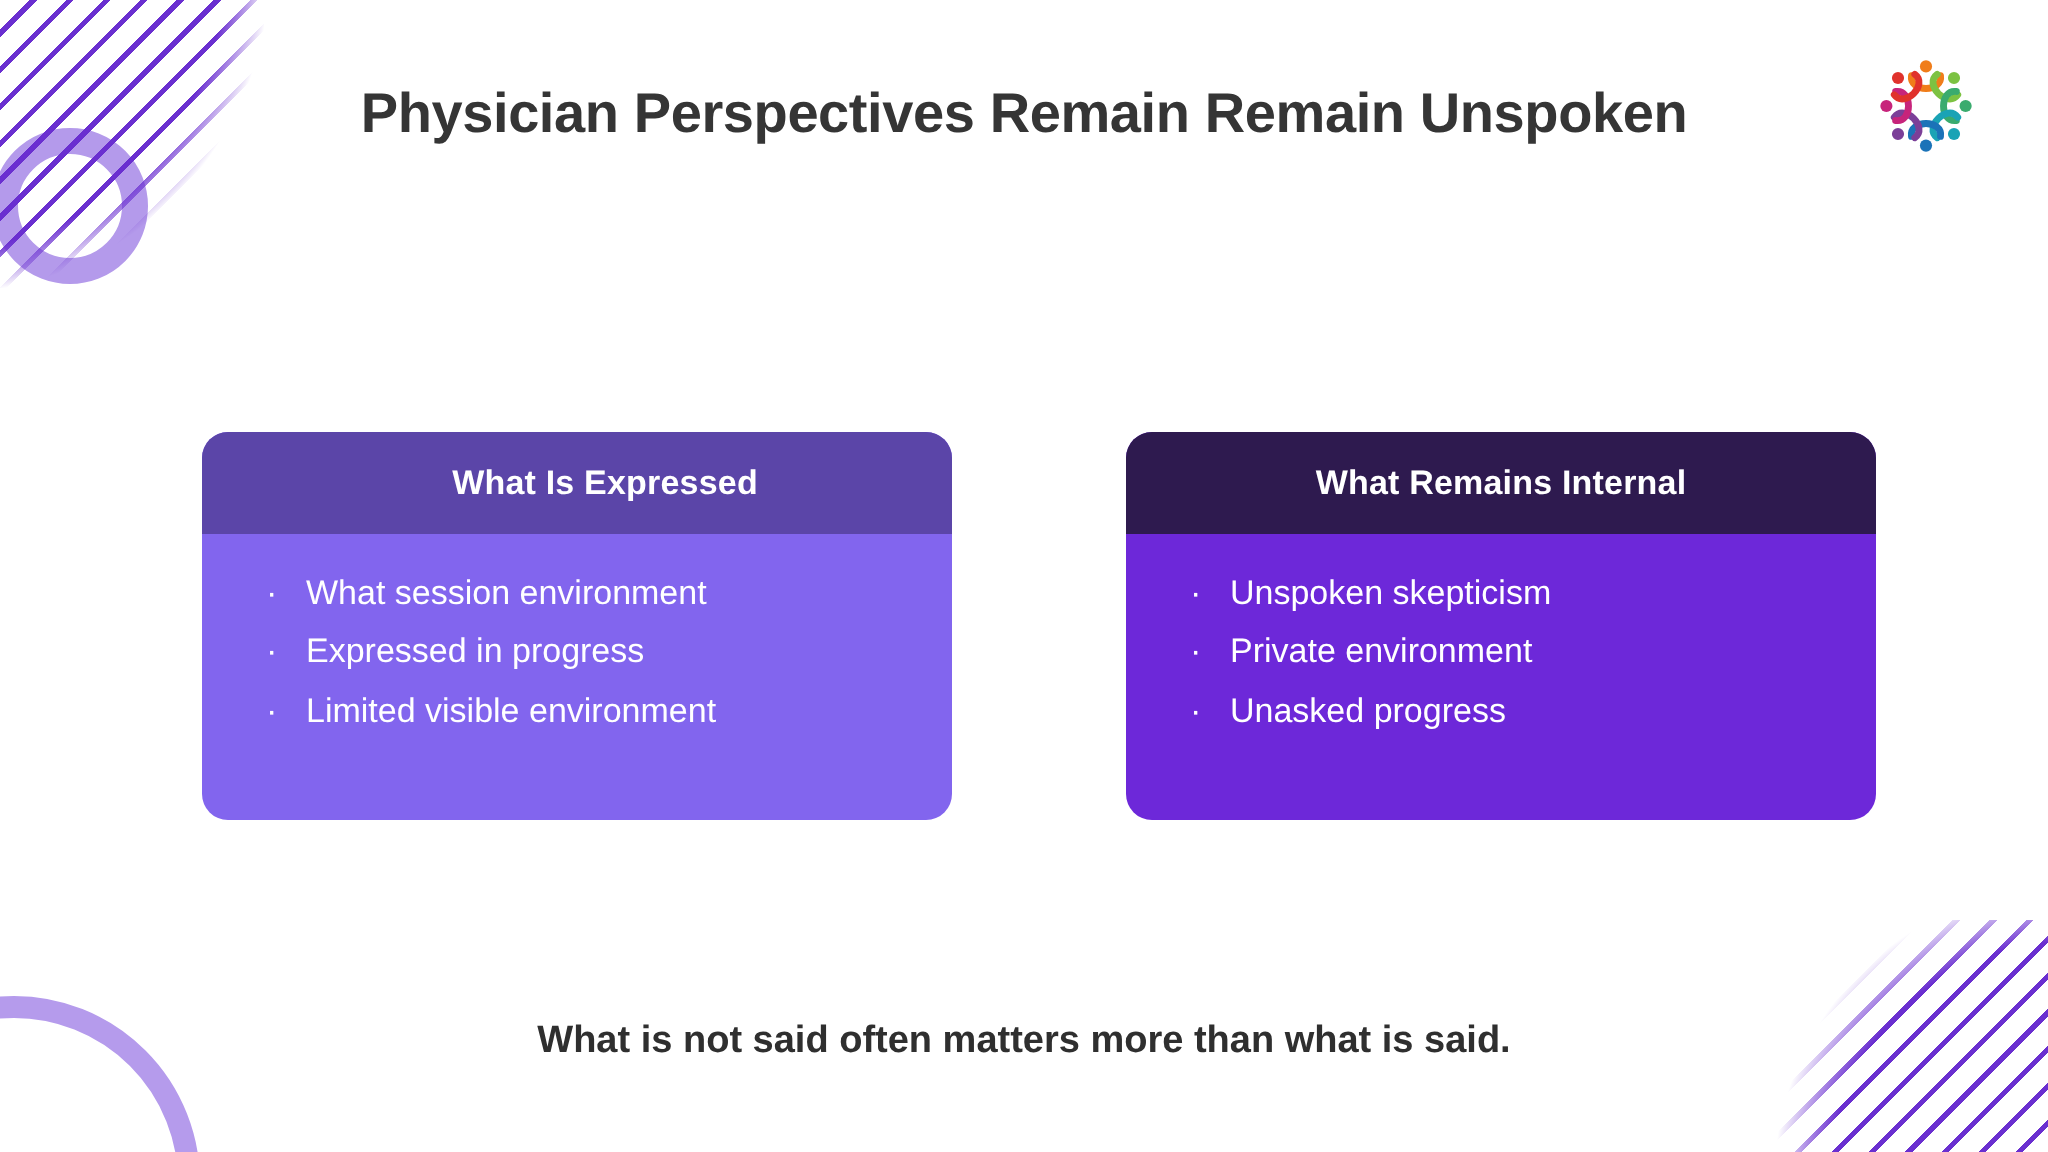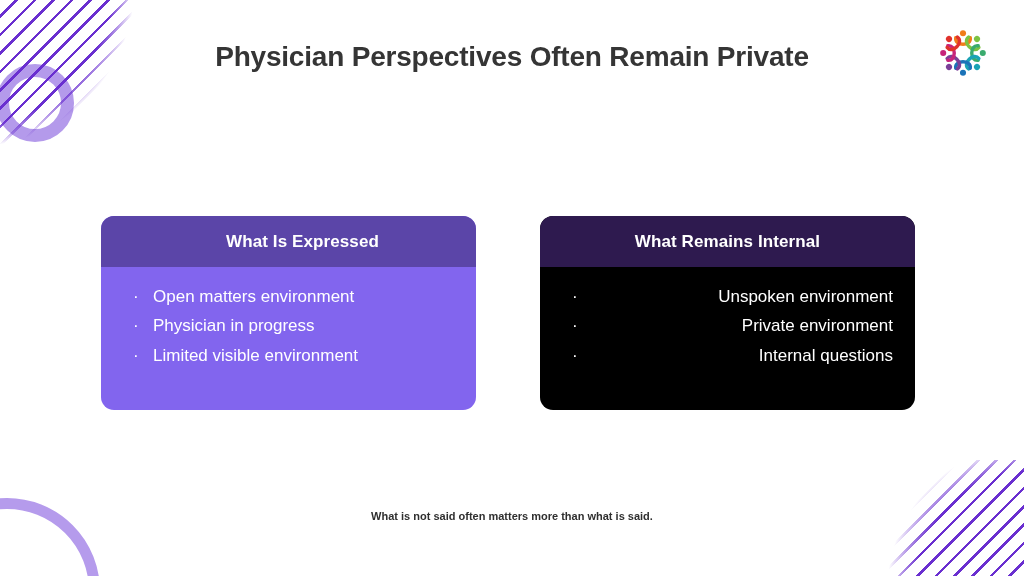--- a/index.html
+++ b/index.html
@@ -112,21 +112,21 @@
   .card {
     position: absolute;
     top: 0;
     width: 375px;
     height: 194px;
     border-radius: 13px;
     overflow: hidden;
     box-sizing: border-box;
   }
   .card-left  { left: 0; background: #8265ee; }
-  .card-right { left: 439px; background: #000000; text-align: right; }
+  .card-right { left: 462px; background: #6d28d9; }
 
   .card-header {
     height: 51px;
     display: flex;
     align-items: center;
     justify-content: center;
     font-size: 17px;
     font-weight: bold;
     color: #ffffff;
     letter-spacing: 0.1px;
@@ -160,21 +160,21 @@
     color: #ffffff;
   }
 
   
   .footer {
     position: absolute;
     left: 0;
     top: 510px;
     width: 1024px;
     text-align: center;
-    font-size: 11px;
+    font-size: 19px;
     font-weight: bold;
     color: #2f2f2f;
     z-index: 4;
   }
 </style>
 </head>
 <body>
 
 <div class="slide">
 
@@ -215,59 +215,59 @@
             <circle cx="20" cy="50.00000000000001" r="4.6" fill="#c7247b"></circle>
           </g>
           <g transform="rotate(315 28.78679656440357 28.786796564403577)">
             <path d="M 17.78679656440357 35.78679656440357 C 15.78679656440357 48.78679656440357, 41.78679656440357 48.78679656440357, 39.78679656440357 35.78679656440357" fill="none" stroke="#e0322c" stroke-width="5.2" stroke-linecap="round"></path>
             <circle cx="28.78679656440357" cy="28.786796564403577" r="4.6" fill="#e0322c"></circle>
           </g>
         </g>
     </svg>
   </div>
 
-  <div class="title">Physician Perspectives Often Remain Private</div>
+  <div class="title">Physician Perspectives Remain Remain Unspoken</div>
 
   <div class="cards">
 
     <div class="card card-left">
       <div class="card-header">What Is Expressed</div>
       <div class="card-body">
         <ul class="bullet-list">
           <li class="bullet-item">
             <span class="dot">·</span>
-            <span>Open matters environment</span>
-          </li>
-          <li class="bullet-item">
-            <span class="dot">·</span>
-            <span>Physician in progress</span>
+            <span>What session environment</span>
+          </li>
+          <li class="bullet-item">
+            <span class="dot">·</span>
+            <span>Expressed in progress</span>
           </li>
           <li class="bullet-item">
             <span class="dot">·</span>
             <span>Limited visible environment</span>
           </li>
         </ul>
       </div>
     </div>
 
     <div class="card card-right">
       <div class="card-header">What Remains Internal</div>
       <div class="card-body">
         <ul class="bullet-list">
           <li class="bullet-item">
             <span class="dot">·</span>
-            <span>Unspoken environment</span>
+            <span>Unspoken skepticism</span>
           </li>
           <li class="bullet-item">
             <span class="dot">·</span>
             <span>Private environment</span>
           </li>
           <li class="bullet-item">
             <span class="dot">·</span>
-            <span>Internal questions</span>
+            <span>Unasked progress</span>
           </li>
         </ul>
       </div>
     </div>
 
   </div>
 
   <div class="footer">What is not said often matters more than what is said.</div>
 
 </div>

